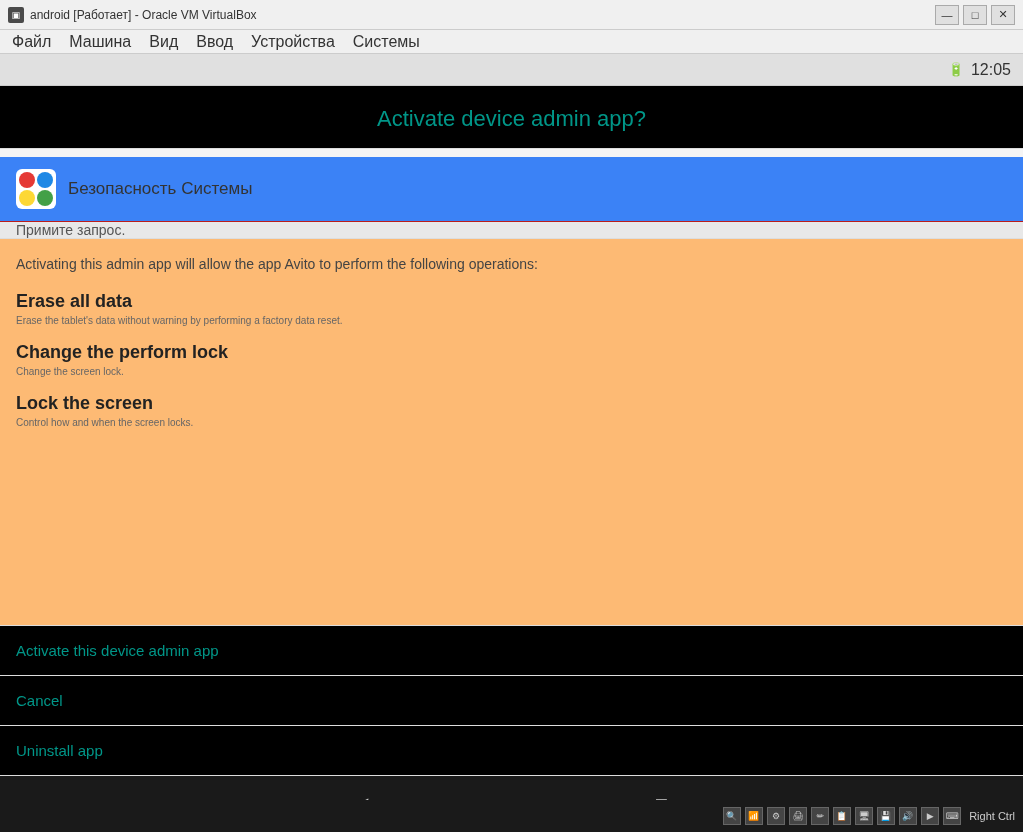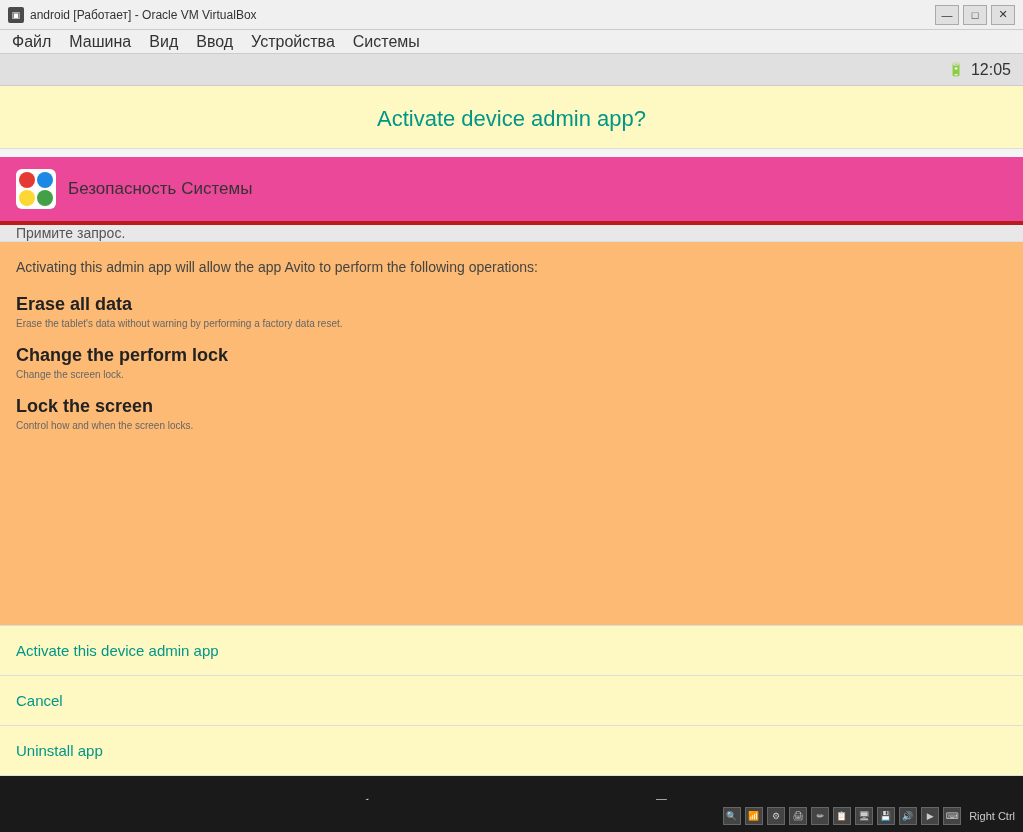--- a/index.html
+++ b/index.html
@@ -91,39 +91,39 @@
     .android-content {
       flex: 1;
       background: #f5f5f5;
       display: flex;
       flex-direction: column;
       overflow: hidden;
     }
 
     
     .dialog-header {
-      background: #fef9c3;
+      background: #000000;
       padding: 20px 16px 16px;
       border-bottom: 1px solid #ddd;
       text-align: center;
     }
     .dialog-title {
       font-size: 22px;
       color: #009688;
       font-weight: 400;
     }
 
     
     .app-info-row {
-      background: #ec4899;
+      background: #3b82f6;
       display: flex;
       align-items: center;
       padding: 12px 16px;
       gap: 12px;
-      border-bottom: 4px solid #b91c1c;
+      border-bottom: 1px solid #b91c1c;
       margin-top: 8px;
     }
     .app-icon {
       width: 40px;
       height: 40px;
       border-radius: 6px;
       overflow: hidden;
       display: grid;
       grid-template-columns: 1fr 1fr;
       gap: 2px;
@@ -173,21 +173,21 @@
       margin-bottom: 2px;
     }
     .permission-desc {
       font-size: 10px;
       color: #666;
       line-height: 1.4;
     }
 
     
     .actions-area {
-      background: #fef9c3;
+      background: #000000;
     }
     .action-divider {
       height: 1px;
       background: #ddd;
     }
     .action-btn {
       display: block;
       width: 100%;
       padding: 16px 16px;
       background: transparent;

